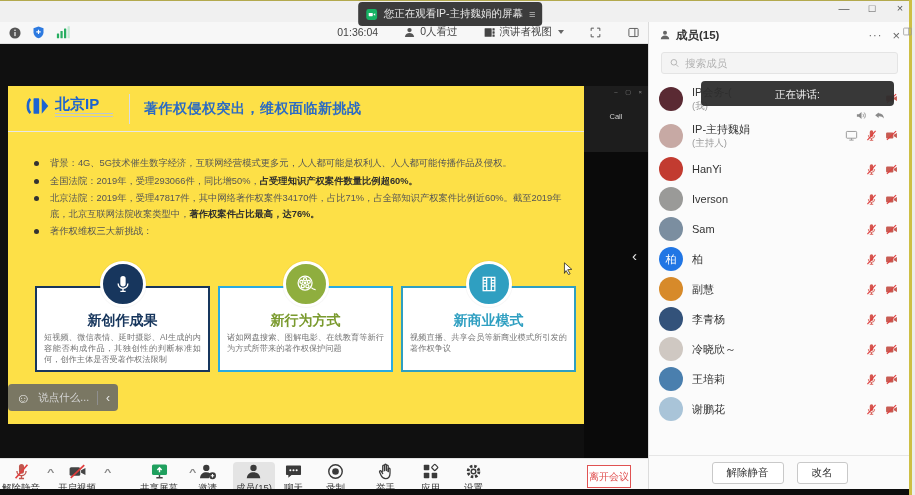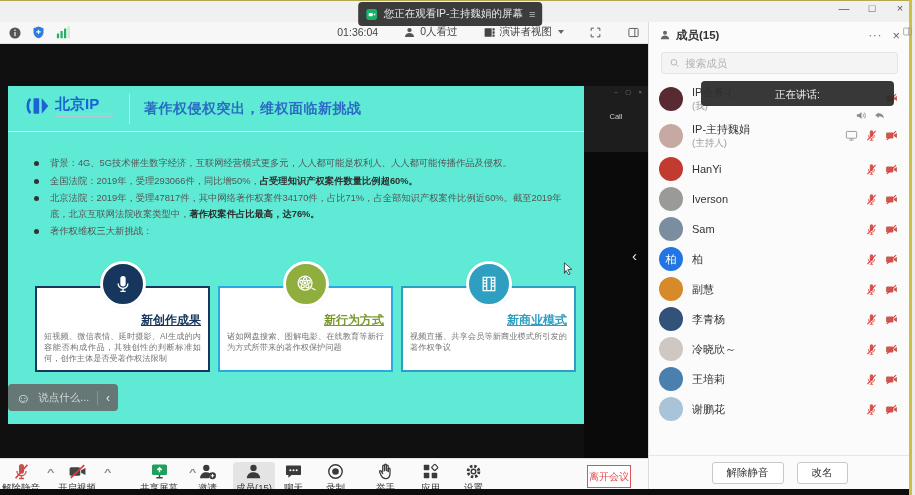--- a/index.html
+++ b/index.html
@@ -27,21 +27,21 @@
              border-bottom:1px solid #e1e1e1; z-index:29; }
   .tb-left { position:absolute; left:8px; top:3px; display:flex; gap:9px; align-items:center; }
   .tb-right { position:absolute; right:8px; top:3px; display:flex; gap:25px; align-items:center; color:#444; font-size:10.5px; }
   .tb-group { display:flex; align-items:center; gap:4px; white-space:nowrap; }
   .caret { width:0; height:0; border-left:3.5px solid transparent; border-right:3.5px solid transparent; border-top:4px solid #666; margin-left:2px; }
 
   .ic { display:inline-block; vertical-align:middle; }
 
   
   .main { position:absolute; left:0; top:44px; width:648px; height:414px; background:#101010; }
-  .slide { position:absolute; left:8px; top:42px; width:576px; height:338px; background:#5eead4; }
+  .slide { position:absolute; left:8px; top:42px; width:576px; height:338px; background:#fde047; }
   .callwin { position:absolute; left:584px; top:42px; width:64px; height:372px; background:#0a0a0a; }
   .callwin .cw-top { position:absolute; left:0; top:0; width:64px; height:66px; background:#1d1d1d; }
   .callwin .cw-controls { position:absolute; right:3px; top:2px; color:#888; font-size:6px; letter-spacing:3px; }
   .callwin .cw-label { position:absolute; left:0; top:26px; width:64px; text-align:center; color:#cfcfcf; font-size:7.5px; }
   .collapse-arrow { position:absolute; left:632px; top:203px; color:#e6e6e6; font-size:15px; }
   .cursor { position:absolute; left:562px; top:218px; width:13px; height:13px; }
 
   
   .sl-header { position:absolute; left:0; top:0; width:576px; height:46px; border-bottom:1px solid #e7e7e7; }
   .sl-logo { position:absolute; left:16px; top:7px; display:flex; align-items:center; gap:5px; }
@@ -52,21 +52,21 @@
   .sl-title { position:absolute; left:136px; top:14px; color:#2b6bc4; font-weight:bold; font-size:14px; letter-spacing:0.5px; }
   .sl-bullets { position:absolute; left:20px; top:70px; width:542px; color:#555; font-size:9.3px; line-height:15.5px; }
   .sl-bullet { position:relative; padding-left:22px; margin-bottom:2px; }
   .sl-bullet .dot { position:absolute; left:6px; top:5px; width:5px; height:5px; border-radius:50%; background:#333; }
   .sl-bullet b { color:#2d2d2d; }
   .boxes { position:absolute; left:27px; top:200px; display:flex; gap:8px; }
   .boxcard { position:relative; width:175px; height:86px; background:#fff; border:2px solid; padding:24px 7px 4px; }
   .boxcircle { position:absolute; left:50%; top:-27px; transform:translateX(-50%); width:46px; height:46px; border-radius:50%;
                border:3px solid #fff; display:flex; align-items:center; justify-content:center;
                box-shadow:0 0 0 1px rgba(0,0,0,0.03); }
-  .boxtitle { text-align:right; font-weight:bold; font-size:12px; margin-bottom:2px;text-decoration:underline; }
+  .boxtitle { text-align:center; font-weight:bold; font-size:14px; margin-bottom:2px; }
   .boxbody { color:#777; font-size:8.2px; line-height:11px; text-align:justify; }
 
   
   .chatbar { position:absolute; left:8px; top:340px; height:27px; background:rgba(104,104,104,0.88);
              border-radius:4px; display:flex; align-items:center; padding:0 8px; gap:8px; z-index:5; }
   .chatbar .smile { color:#f2f2f2; font-size:14px; line-height:1; }
   .chatbar .ph { color:#d6d6d6; font-size:10.5px; }
   .chatbar .sep { width:1px; height:14px; background:#8f8f8f; }
   .chatbar .col { color:#e8e8e8; font-size:12px; }
 

